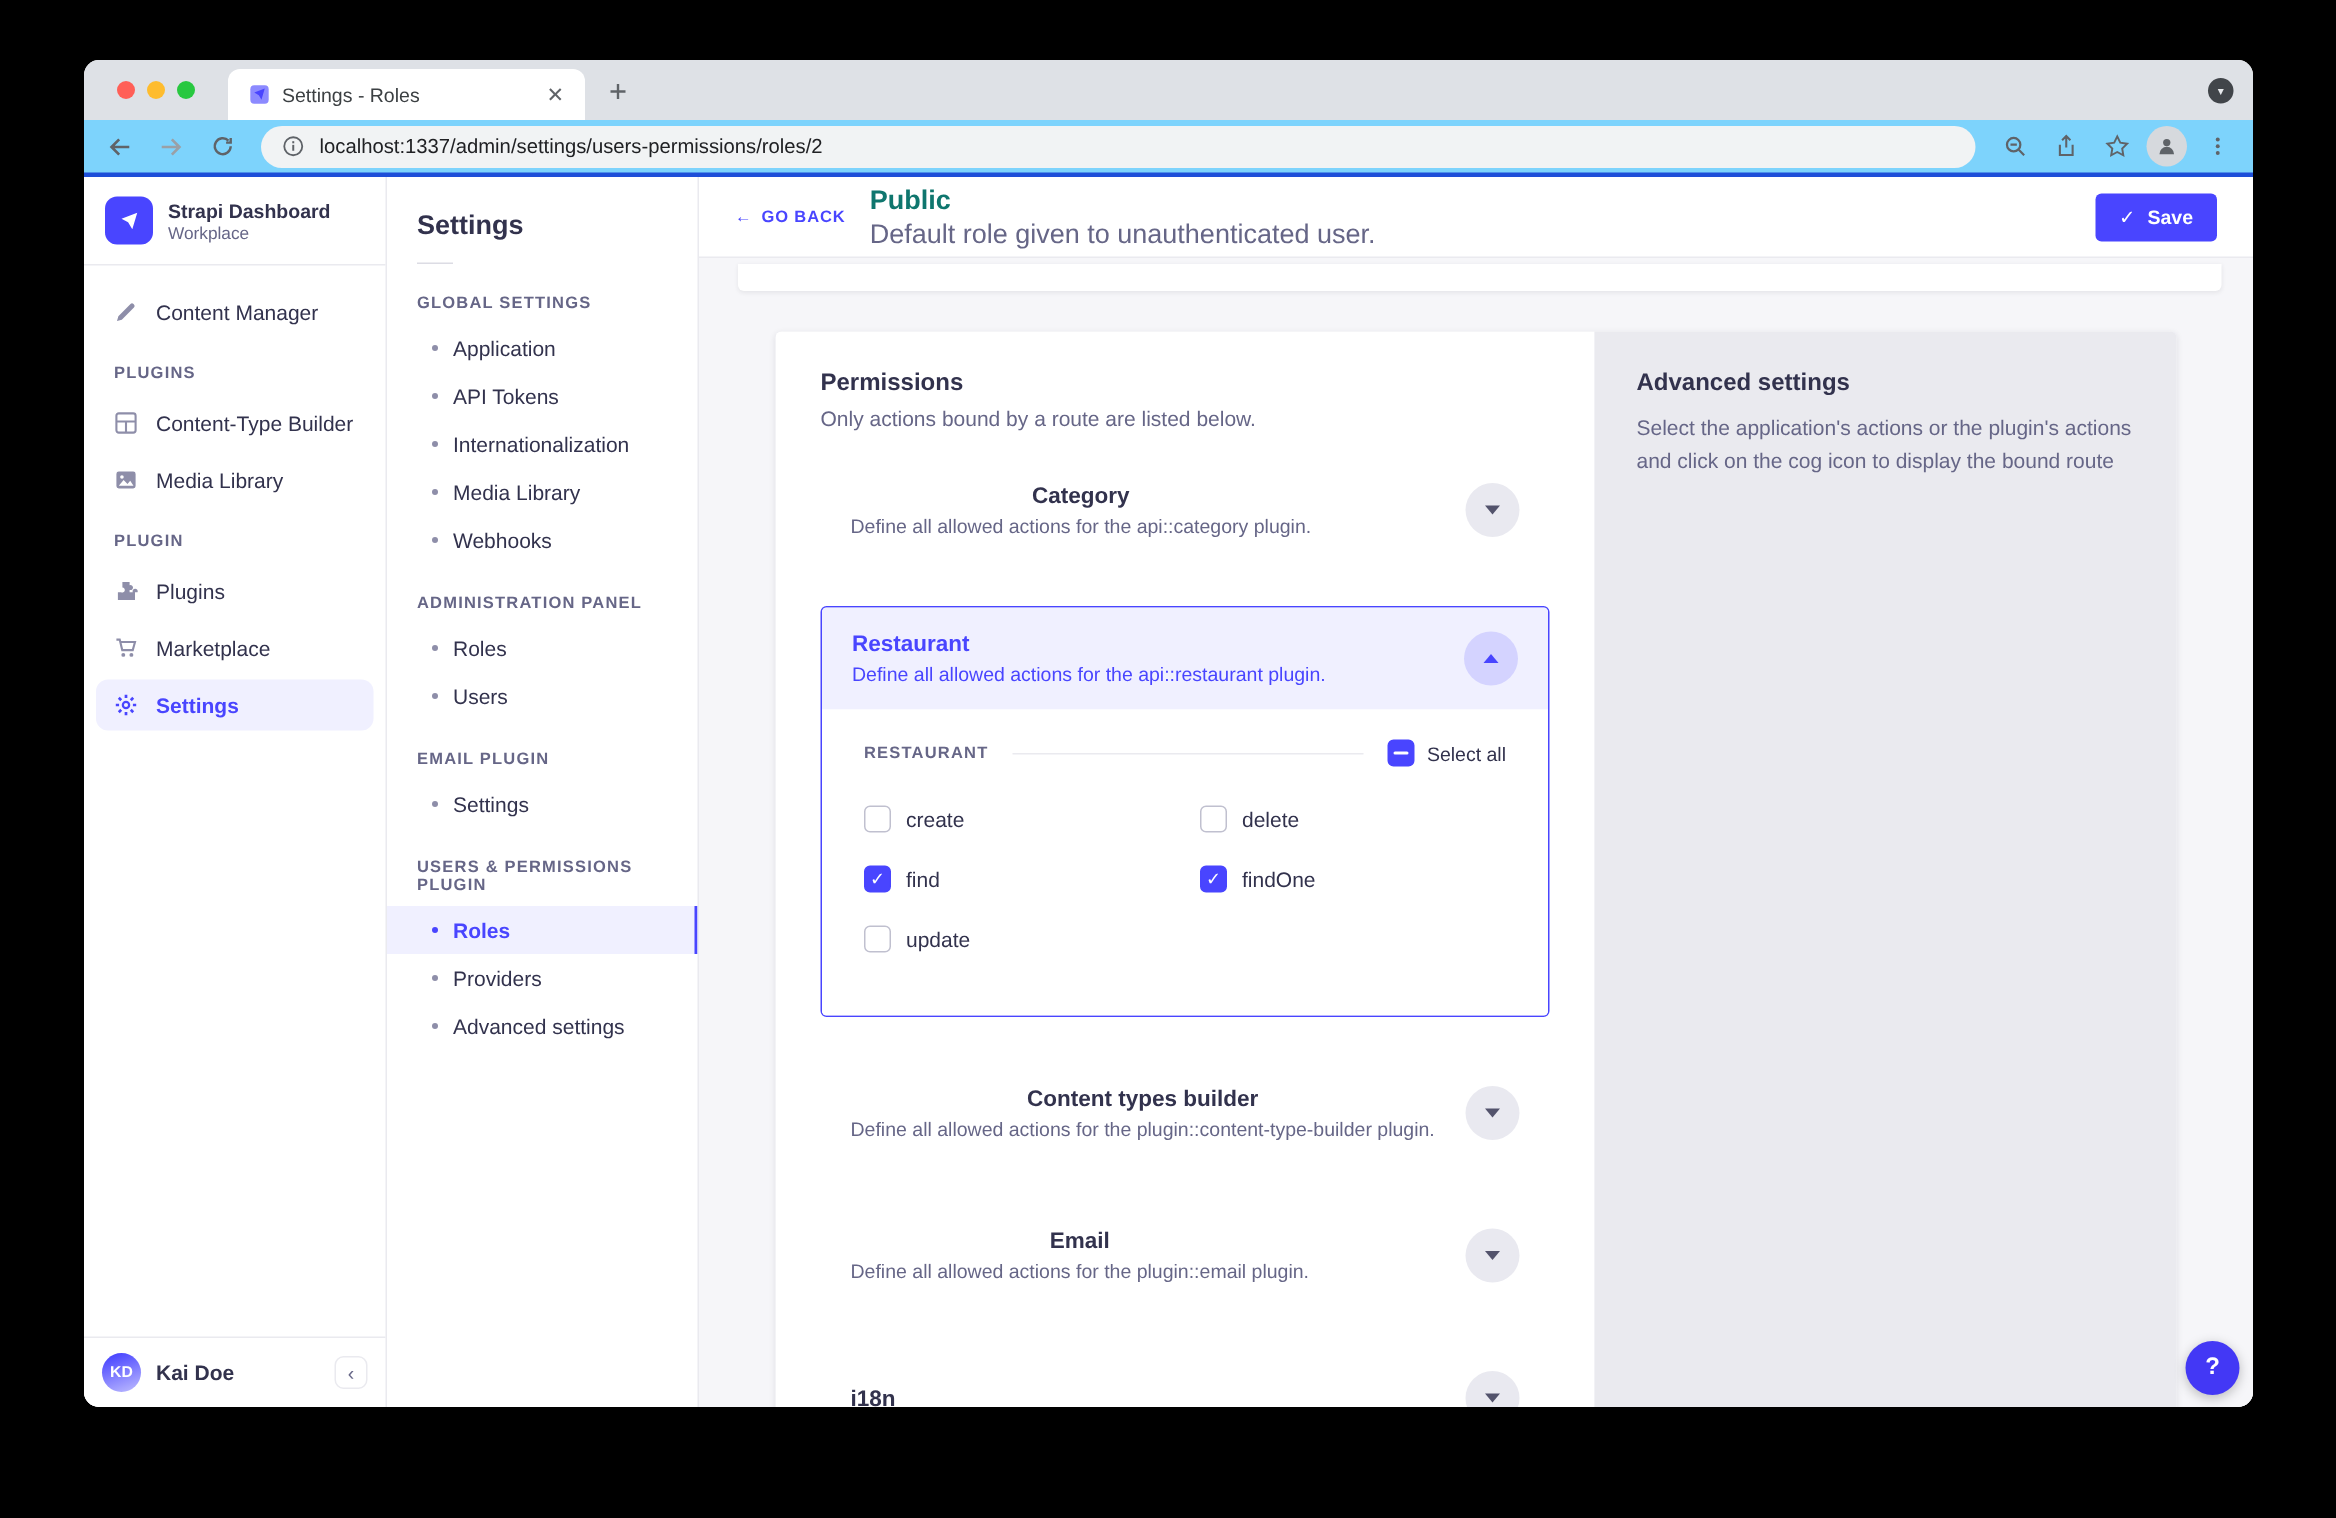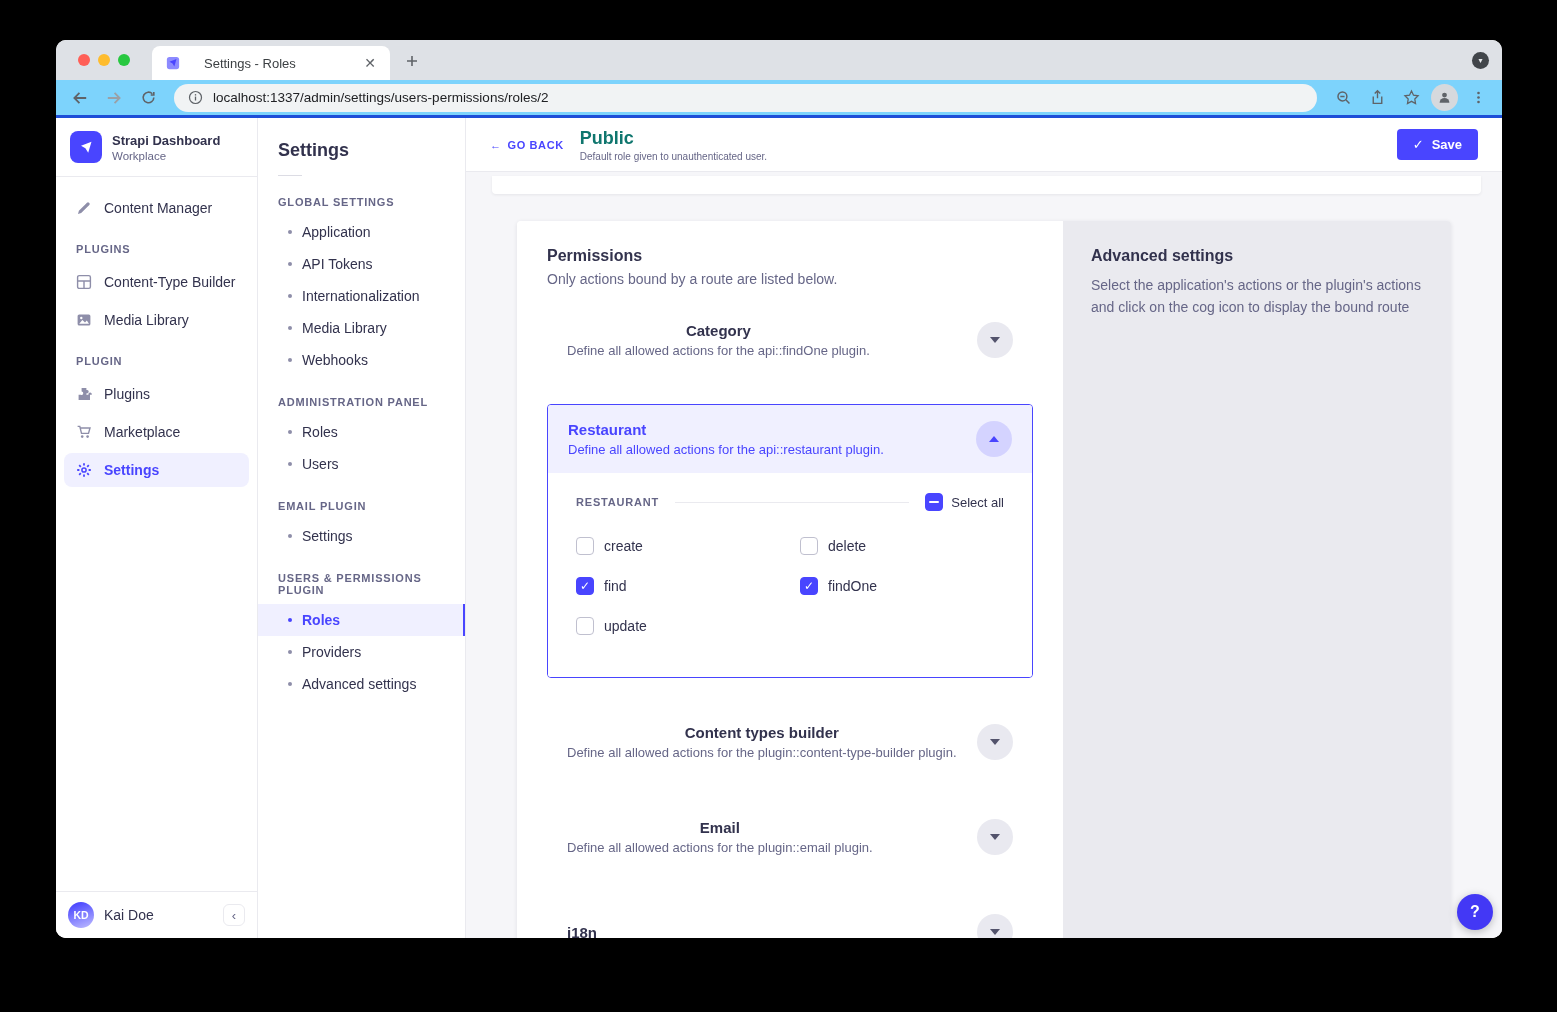--- a/index.html
+++ b/index.html
@@ -7,21 +7,21 @@
 
   .window { position:absolute; left:56px; top:40px; width:1446px; height:898px;
     background:#fff; border-radius:10px; overflow:hidden; display:flex; flex-direction:column; }
 
   
   .tabstrip { height:40px; background:#dee1e6; position:relative; flex:none; }
   .traffic { position:absolute; left:22px; top:14px; display:flex; gap:8px; }
   .dot { width:12px; height:12px; border-radius:50%; }
   .dot.red{background:#ff5f57}.dot.yellow{background:#febc2e}.dot.green{background:#28c840}
   .tab { position:absolute; left:96px; top:6px; width:238px; height:34px; background:#fff;
-    border-radius:8px 8px 0 0; display:flex; align-items:center; padding:0 10px 0 14px; gap:24px; }
+    border-radius:8px 8px 0 0; display:flex; align-items:center; padding:0 10px 0 14px; gap:8px; }
   .tab-title { flex:1; font-size:13px; color:#3c4043; white-space:nowrap; overflow:hidden; }
   .tab-close { color:#5f6368; font-size:14px; line-height:1; padding:2px 4px; border-radius:4px; }
   .newtab { position:absolute; left:344px; top:9px; width:24px; height:24px; display:flex; align-items:center; justify-content:center; color:#5f6368; }
   .tabsearch { position:absolute; right:13px; top:12px; width:17px; height:17px; border-radius:50%;
     background:#41454a; color:#e8eaed; font-size:8px; display:flex; align-items:center; justify-content:center; }
   .toolbar { height:38px; background:#7dd3fc; border-bottom:3px solid #1d4ed8; display:flex; align-items:center; padding:0 10px; gap:6px; flex:none; }
   .tb-btn { width:28px; height:28px; border-radius:50%; display:flex; align-items:center; justify-content:center; color:#5f6368; flex:none; }
   .tb-btn.dim { color:#9aa0a6; }
   .urlbar { flex:1; height:28px; background:#f1f3f4; border-radius:14px; display:flex; align-items:center; padding:0 14px; gap:10px; margin:0 6px; }
   .url-text { font-size:13.5px; color:#202124; white-space:nowrap; overflow:hidden; }
@@ -38,40 +38,40 @@
   .brand-sub { font-size:11.5px; color:#666687; margin-top:2px; }
   .side-nav { padding:14px 8px 8px; flex:1; overflow:hidden; }
   .side-item { display:flex; align-items:center; gap:12px; padding:9px 12px; border-radius:8px; font-size:14px; color:#32324d; margin-bottom:4px; }
   .side-item .ic { width:16px; height:16px; color:#8e8ea9; display:flex; flex:none; }
   .side-item.active { background:#f0f0ff; color:#4945ff; font-weight:bold; }
   .side-item.active .ic { color:#4945ff; }
   .side-label { font-size:11px; font-weight:bold; letter-spacing:.8px; color:#666687; margin:18px 12px 10px; }
   .side-footer { border-top:1px solid #eaeaef; padding:10px 12px; display:flex; align-items:center; gap:10px; }
   .user-avatar { width:26px; height:26px; border-radius:50%; background:linear-gradient(160deg,#4945ff 10%,#b9b7ff 95%);
     color:#fff; font-size:10.5px; font-weight:bold; display:flex; align-items:center; justify-content:center; flex:none; }
-  .user-name { flex:1; font-size:14px; color:#32324d; }
+  .user-name { flex:1; font-size:14px; color:#32324d;font-weight:bold; }
   .collapse-btn { width:22px; height:22px; border:1px solid #eaeaef; border-radius:6px; background:#fff; color:#666687;
     font-size:13px; display:flex; align-items:center; justify-content:center; }
 
   
   .settings-nav { width:208px; background:#fff; border-right:1px solid #eaeaef; padding-top:22px; flex:none; overflow:hidden; }
   .sn-title { font-size:18px; font-weight:bold; color:#32324d; padding:0 20px; }
   .sn-divider { width:24px; height:1px; background:#dcdce4; margin:14px 0 4px 20px; }
   .sn-section-label { font-size:11px; font-weight:bold; letter-spacing:.8px; color:#666687; margin:20px 20px 8px; }
   .sn-item { display:flex; align-items:center; gap:10px; padding:8px 12px 8px 30px; font-size:14px; color:#32324d; }
   .sn-item .bullet { width:4px; height:4px; border-radius:50%; background:#8e8ea9; flex:none; }
   .sn-item.active { background:#f0f0ff; color:#4945ff; font-weight:bold; border-right:2px solid #4945ff; }
   .sn-item.active .bullet { background:#4945ff; }
 
   
   .content { flex:1; display:flex; flex-direction:column; position:relative; min-width:0; background:#f6f6f9; }
   .page-header { height:54px; background:#fff; border-bottom:1px solid #eaeaef; display:flex; align-items:center; padding:0 24px; gap:16px; flex:none; }
   .go-back { display:flex; align-items:center; gap:6px; color:#4945ff; font-size:11px; font-weight:bold; letter-spacing:.6px; }
   .pt-title { font-size:18px; font-weight:bold; color:#0f766e; }
-  .pt-sub { font-size:10px; color:#666687; margin-top:2px; }
+  .pt-sub { font-size:18px; color:#666687; margin-top:2px; }
   .spacer { flex:1; }
   .save-btn { background:#4945ff; color:#fff; border:none; border-radius:4px; padding:8px 16px; font-size:13px; font-weight:bold;
     display:flex; align-items:center; gap:8px; font-family:inherit; }
   .content-scroll { flex:1; overflow:hidden; }
   .sliver { margin:4px 21px 0 26px; height:18px; background:#fff; border-radius:0 0 4px 4px; box-shadow:0 1px 3px rgba(33,33,52,.08); }
   .card { margin:27px 51px 0; display:flex; align-items:stretch; min-height:820px; border-radius:4px 4px 0 0; overflow:hidden;
     box-shadow:0 1px 4px rgba(33,33,52,.1); }
   .perm-panel { width:546px; background:#fff; padding:26px 30px; flex:none; }
   .panel-title { font-size:16px; font-weight:bold; color:#32324d; }
   .panel-sub { font-size:14px; color:#666687; margin-top:6px; }
@@ -356,21 +356,21 @@
 
           <section class="perm-panel">
             <h2 class="panel-title">Permissions</h2>
             <p class="panel-sub">Only actions bound by a route are listed below.</p>
 
             <div class="acc-list">
 
               <div class="acc-item">
                 <div class="acc-text">
                   <h3>Category</h3>
-                  <p>Define all allowed actions for the api::findOne plugin.</p>
+                  <p>Define all allowed actions for the api::category plugin.</p>
                 </div>
                 <button class="acc-btn">
                     <span class="tri-down"></span>
                   </button>
               </div>
 
               <div class="acc-expanded">
                 <div class="acc-exp-header">
                   <div class="acc-text">
                     <h3>Restaurant</h3>

